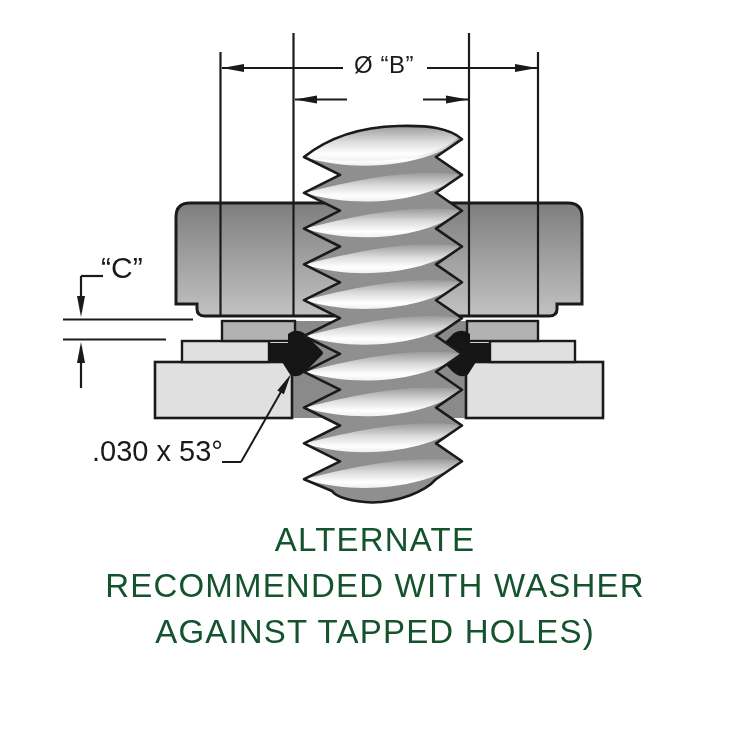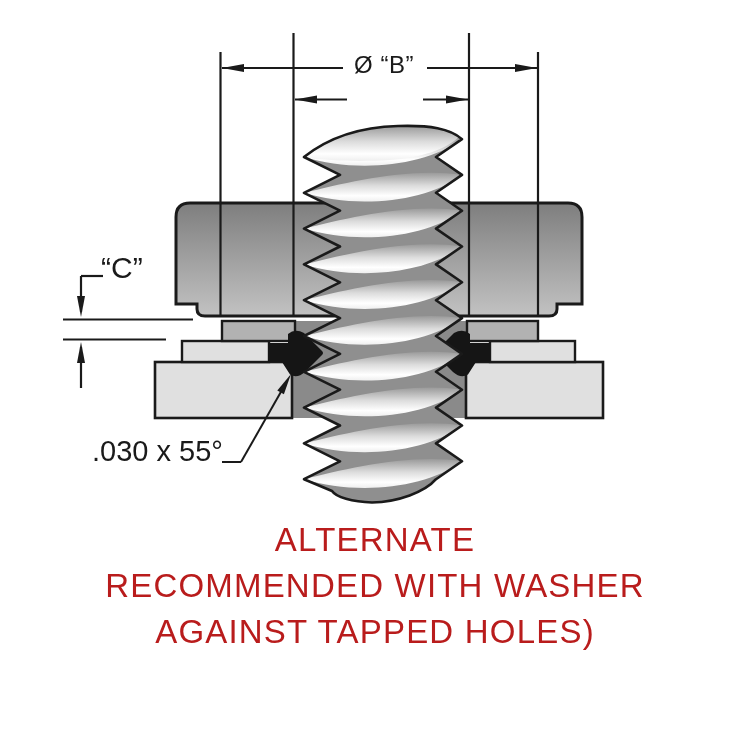--- a/index.html
+++ b/index.html
@@ -10,21 +10,21 @@
   #drawing{position:absolute;left:0;top:0;}
   .lbl{position:absolute;white-space:nowrap;color:#1a1a1a;}
   .dim-lbl{font-size:24px;transform:translate(-50%,-50%);letter-spacing:.5px;}
   .c-lbl{font-size:30px;transform:translate(0,-50%);}
   .chamfer-note{
     position:absolute;left:55px;top:436px;width:205px;text-align:center;
     font-size:29px;line-height:30px;color:#1a1a1a;
   }
   .caption{
     position:absolute;left:0;top:517px;width:750px;text-align:center;
-    font-size:33px;line-height:46px;letter-spacing:1.2px;color:#b91c1c;
+    font-size:33px;line-height:46px;letter-spacing:1.2px;color:#14532d;
   }
 </style>
 </head>
 <body>
 
 <div id="stage">
 
   <svg id="drawing" width="750" height="750" viewBox="0 0 750 750">
     <defs>
       <linearGradient id="flangeGrad" x1="0" y1="0" x2="0" y2="1">
@@ -138,21 +138,21 @@
       <line x1="222" y1="462" x2="241" y2="462"></line>
       <line x1="241" y1="462" x2="282" y2="390"></line>
       <polygon stroke="none" points="291,374 283.9,394.2 277.3,390.4"></polygon>
     </g>
   </svg>
 
   <div class="lbl dim-lbl" style="left:384px;top:65px;">Ø “B”</div>
   <div class="lbl c-lbl" style="left:101px;top:268px;">“C”</div>
 
   <div class="chamfer-note">
-    <div>.030 x 55°</div>
+    <div>.030 x 53°</div>
   </div>
 
   <div class="caption">
     <div>ALTERNATE</div>
     <div>RECOMMENDED WITH WASHER</div>
     <div>AGAINST TAPPED HOLES)</div>
   </div>
 
 </div>
 

